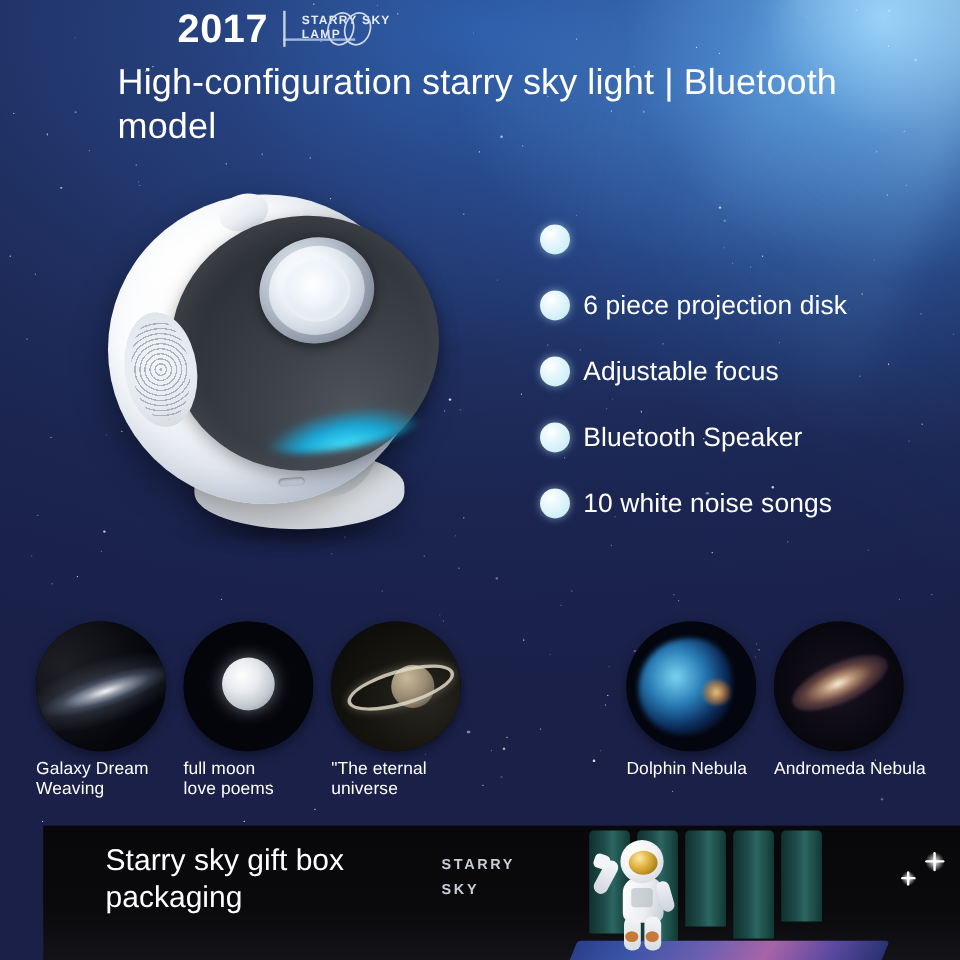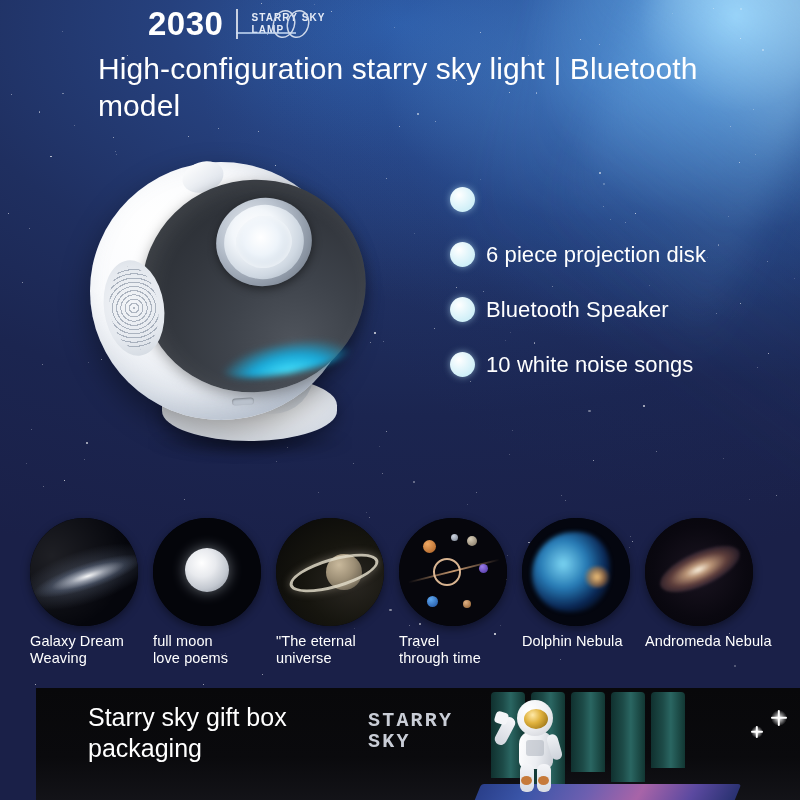--- a/index.html
+++ b/index.html
@@ -220,21 +220,21 @@
     position:absolute; left:36px; top:688px; width:764px; height:112px;
     background:linear-gradient(180deg,#08080a 0%, #0a0a0d 62%, #131318 100%);
     overflow:hidden;
   }
   .b-title {
     position:absolute; left:52px; top:14px; color:#ffffff;
     font-size:25px; font-weight:300; line-height:31px; white-space:pre-line;
   }
   .b-mark {
     position:absolute; left:332px; top:22px; color:#c9cdd6;
-    font-size:20px; font-weight:bold; letter-spacing:2.2px; line-height:21px; white-space:pre-line;font-family:Liberation Mono, monospace;
+    font-size:12px; font-weight:bold; letter-spacing:2.2px; line-height:21px; white-space:pre-line;
   }
   .b-pillars { position:absolute; left:455px; top:0; width:345px; height:112px; }
   .pil {
     position:absolute; top:4px; width:34px; height:86px;
     background:linear-gradient(90deg, #10312f 0%, #1d4b48 35%, #2a6662 58%, #123733 100%);
     border-radius:4px 4px 0 0;
   }
   .astro { position:absolute; left:455px; top:12px; width:86px; height:92px; }
   .a-helmet {
     position:absolute; left:26px; top:0px; width:36px; height:36px; border-radius:50%;
@@ -482,21 +482,21 @@
       <div class="star" style="left: 713.2px; top: 7.8px; width: 0.9px; height: 0.9px; opacity: 0.56;"></div>
       <div class="star" style="left: 393.8px; top: 27.4px; width: 0.9px; height: 0.9px; opacity: 0.4;"></div>
       <div class="star" style="left: 89.5px; top: 550.7px; width: 0.9px; height: 0.9px; opacity: 0.8;"></div>
       <div class="star" style="left: 88px; top: 362.4px; width: 0.9px; height: 0.9px; opacity: 0.36;"></div>
       <div class="star" style="left: 318.2px; top: 491.7px; width: 0.9px; height: 0.9px; opacity: 0.4;"></div>
       <div class="star" style="left: 386px; top: 177.5px; width: 0.9px; height: 0.9px; opacity: 0.69;"></div>
       <div class="star" style="left: 435.4px; top: 121.2px; width: 0.9px; height: 0.9px; opacity: 0.63;"></div>
     </div>
 
   <div class="hdr">
-    <div class="hdr-year">2030</div>
+    <div class="hdr-year">2017</div>
     <div class="hdr-div"></div>
     <div class="hdr-sub">
       <div>STARRY SKY</div>
       <div>LAMP</div>
     </div>
   </div>
   <div class="hdr-line"></div>
   <div class="hdr-logo">
     <svg viewBox="0 0 56 32" width="56" height="32">
       <ellipse cx="20" cy="16" rx="10.5" ry="13.5" fill="none" stroke="#cfd9ea" stroke-width="1.4" transform="rotate(16 20 16)"></ellipse>
@@ -527,20 +527,24 @@
   <div class="features">
     <div class="feature">
       <div class="f-dot"></div>
     </div>
     <div class="feature">
       <div class="f-dot"></div>
       <div class="f-label">6 piece projection disk</div>
     </div>
     <div class="feature">
       <div class="f-dot"></div>
+      <div class="f-label">Adjustable focus</div>
+    </div>
+    <div class="feature">
+      <div class="f-dot"></div>
       <div class="f-label">Bluetooth Speaker</div>
     </div>
     <div class="feature">
       <div class="f-dot"></div>
       <div class="f-label">10 white noise songs</div>
     </div>
   </div>
 
   <div class="thumbs">
 
@@ -564,36 +568,20 @@
       <div class="t-circle">
         <div class="art-saturn">
           <div class="planet"></div>
           <div class="ring"></div>
         </div>
       </div>
       <div class="t-cap">"The eternal
 universe</div>
     </div>
 
-    <div class="thumb" style="left:399px;">
-      <div class="t-circle">
-        <div class="art-travel">
-          <div class="streak"></div>
-          <div class="ring2"></div>
-          <div class="pl" style="left:24px;top:22px;width:13px;height:13px;background:radial-gradient(circle at 35% 30%,#f0a863,#a85d22);"></div>
-          <div class="pl" style="left:68px;top:18px;width:10px;height:10px;background:radial-gradient(circle at 35% 30%,#d8cdb8,#7e7260);"></div>
-          <div class="pl" style="left:80px;top:46px;width:9px;height:9px;background:radial-gradient(circle at 35% 30%,#9b7de8,#4a31a0);"></div>
-          <div class="pl" style="left:28px;top:78px;width:11px;height:11px;background:radial-gradient(circle at 35% 30%,#5fa8f0,#1d4f9e);"></div>
-          <div class="pl" style="left:64px;top:82px;width:8px;height:8px;background:radial-gradient(circle at 35% 30%,#e0b184,#8c5b2d);"></div>
-          <div class="pl" style="left:52px;top:16px;width:7px;height:7px;background:radial-gradient(circle at 35% 30%,#cfd6e2,#78808e);"></div>
-        </div>
-      </div>
-      <div class="t-cap">Travel
-through time</div>
-    </div>
 
     <div class="thumb" style="left:522px;width:130px;">
       <div class="t-circle">
         <div class="art-dolphin"></div>
       </div>
       <div class="t-cap">Dolphin Nebula</div>
     </div>
 
     <div class="thumb" style="left:645px;width:150px;">
       <div class="t-circle">

